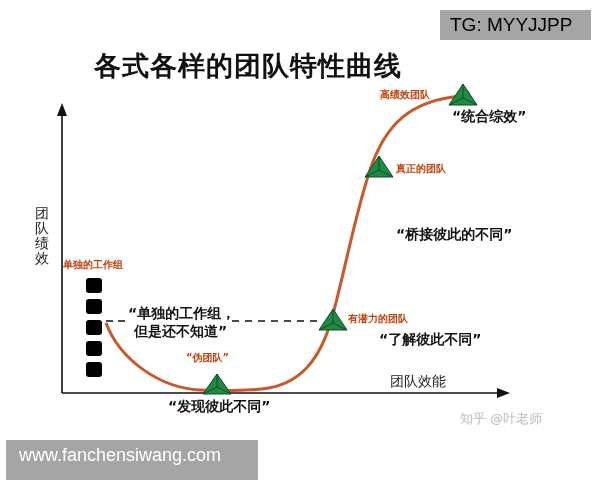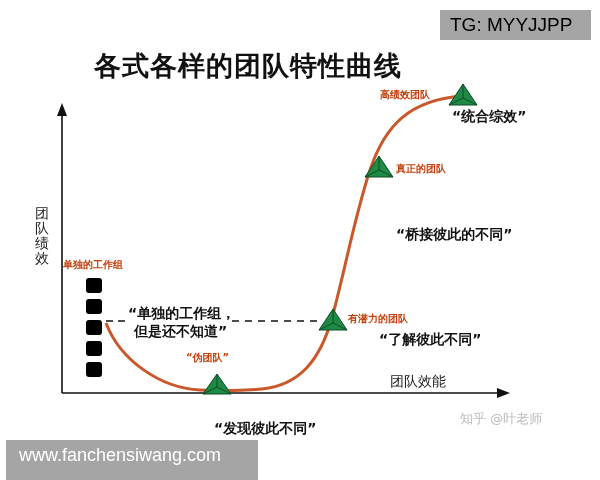--- a/index.html
+++ b/index.html
@@ -76,21 +76,21 @@
   <div>绩</div>
   <div>效</div>
 </div>
 <div class="abs axislabel" style="left:390px;top:373px;">团队效能</div>
 
 <div class="abs stage" style="left:63px;top:258px;">单独的工作组</div>
 <div class="abs quote" style="left:128px;top:305px;">“单独的工作组，</div>
 <div class="abs quote" style="left:134px;top:323px;">但是还不知道”</div>
 
 <div class="abs stage" style="left:186px;top:351px;">“伪团队”</div>
-<div class="abs quote" style="left:168px;top:420px;margin-left:46px;">“发现彼此不同”</div>
+<div class="abs quote" style="left:168px;top:398px;">“发现彼此不同”</div>
 
 <div class="abs stage" style="left:348px;top:312px;">有潜力的团队</div>
 <div class="abs quote" style="left:343px;top:331px;margin-left:36px;">“了解彼此不同”</div>
 
 <div class="abs stage" style="left:396px;top:162px;">真正的团队</div>
 <div class="abs quote" style="left:396px;top:181px;margin-top:45px;">“桥接彼此的不同”</div>
 
 <div class="abs stage" style="left:380px;top:88px;">高绩效团队</div>
 <div class="abs quote" style="left:452px;top:108px;">“统合综效”</div>
 

